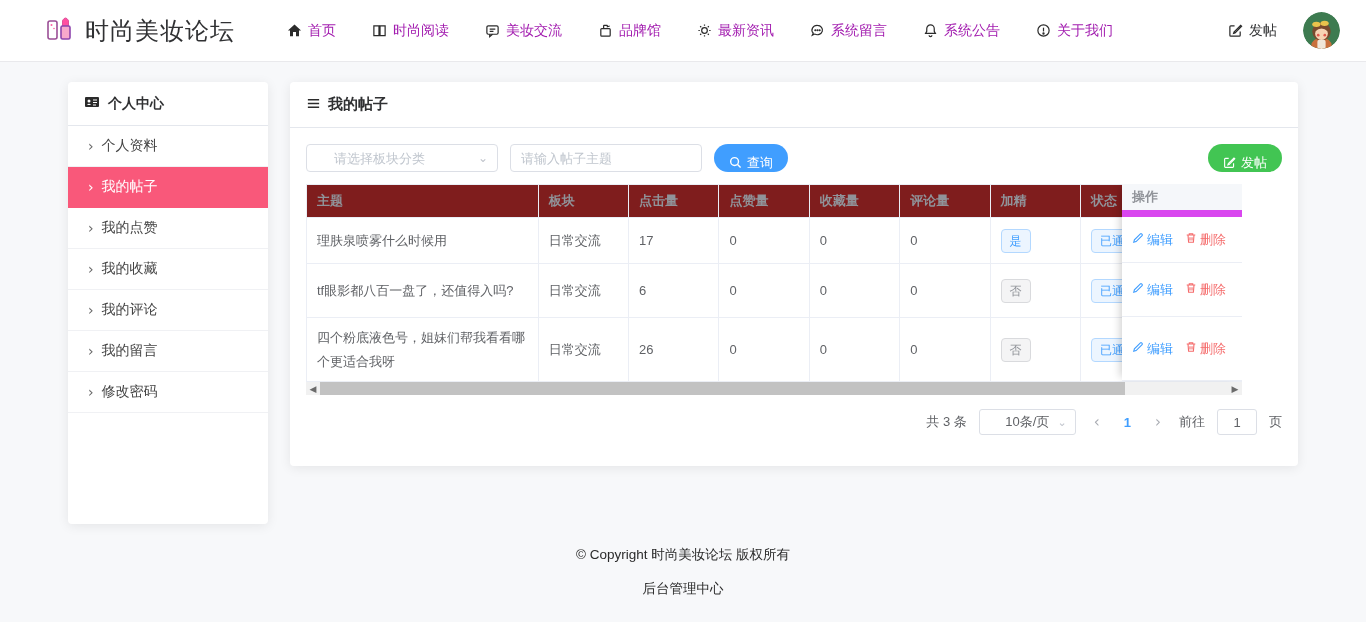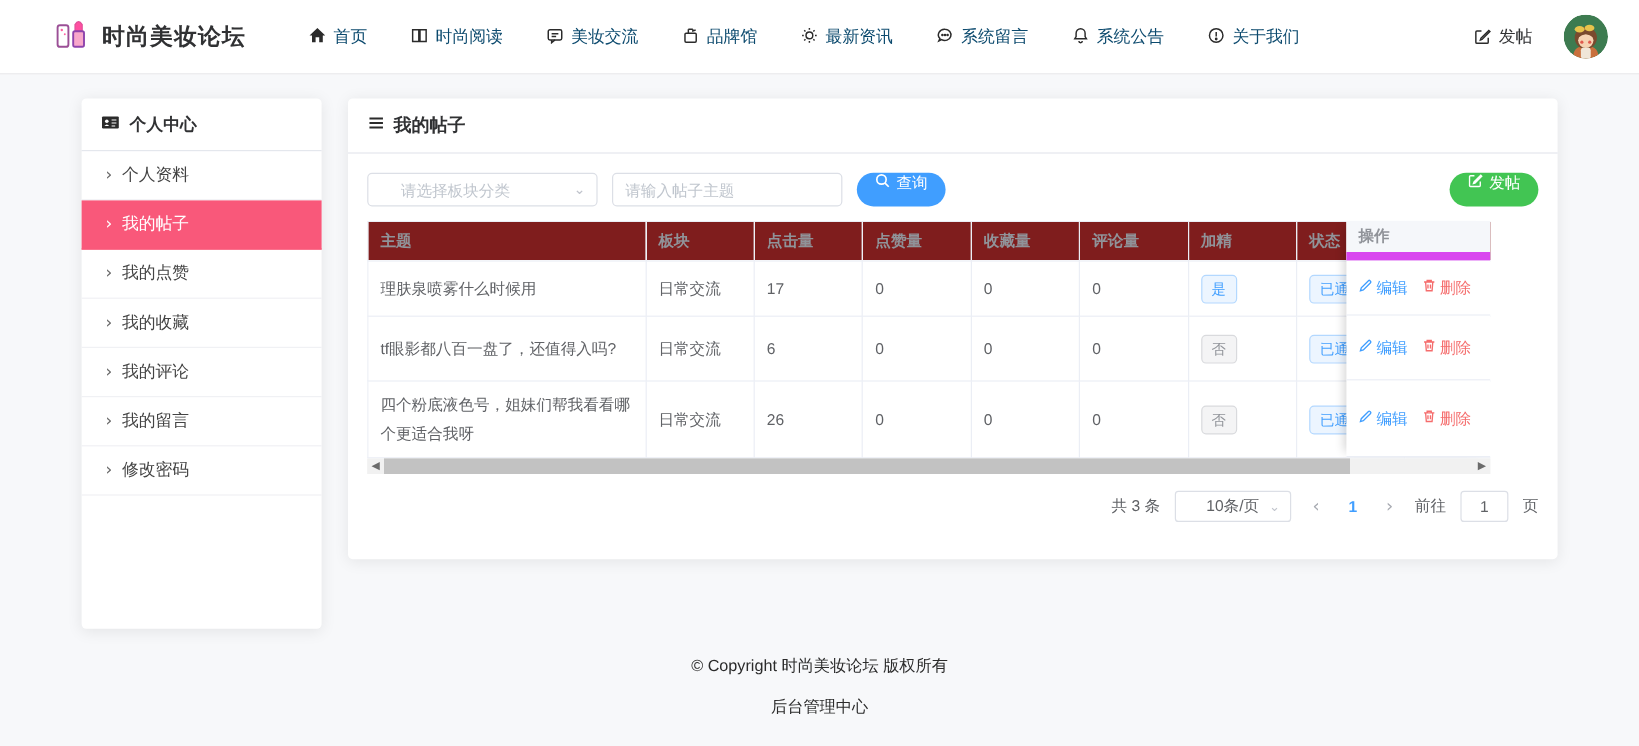--- a/index.html
+++ b/index.html
@@ -7,23 +7,23 @@
   body {
     font-family: "Liberation Sans","DejaVu Sans",sans-serif;
     background:#f7f8fa; color:#303133; font-size:14px; overflow:hidden;
   }
   
   .navbar {
     height:62px; background:#fff; border-bottom:1px solid #e9e9ec;
     display:flex; align-items:center; padding:0 26px 0 45px;
   }
   .brand { display:flex; align-items:center; gap:10px; }
-  .brand-title { font-size:19px; font-weight:bold; letter-spacing:1px; }
+  .brand-title { font-size:24px; font-weight:normal; letter-spacing:1px; }
   .nav-menu { display:flex; align-items:center; margin-left:52px; gap:36px; }
-  .nav-item { display:flex; gap:6px; font-size:14px; color:#0c4a6e; cursor:pointer; white-space:nowrap; }
+  .nav-item { display:flex; align-items:center; gap:6px; font-size:14px; color:#a21caf; cursor:pointer; white-space:nowrap; }
   .nav-item svg, .nav-right svg { display:block; }
   .nav-right { margin-left:auto; display:flex; align-items:center; gap:26px; }
   .post-link { display:flex; align-items:center; gap:6px; cursor:pointer; }
   .avatar { width:37px; height:37px; border-radius:50%; overflow:hidden; cursor:pointer; }
   
   .page-body { display:flex; gap:22px; padding:20px 68px 0 68px; align-items:flex-start; }
   .card { background:#fff; border-radius:4px; box-shadow:0 2px 12px rgba(0,0,0,.08); }
   
   .sidebar { width:200px; min-height:442px; }
   .sidebar-head {
@@ -46,21 +46,21 @@
   .filters { display:flex; align-items:center; gap:12px; padding:16px 16px 12px 16px; }
   .fake-select, .text-input {
     width:192px; height:28px; border:1px solid #dcdfe6; border-radius:4px;
     font-size:13px; padding:0 10px; color:#606266; background:#fff; outline:none;
     font-family:"Liberation Sans","DejaVu Sans",sans-serif;
   }
   .fake-select { position:relative;padding-left:27px; }
   .fake-select input { border:none; width:100%; height:100%; outline:none; font-size:13px; background:transparent; }
   .fake-select .sel-arrow { position:absolute; right:9px; top:6px; color:#c0c4cc; font-size:12px; }
   input::placeholder { color:#c0c6ce; }
-  .btn { display:inline-flex; align-items:flex-start; gap:5px; border:none; cursor:pointer;
+  .btn { display:inline-flex; align-items:flex-end; gap:5px; border:none; cursor:pointer;
          height:28px; padding:0 15px; border-radius:14px; color:#fff; font-size:13px;
          font-family:"Liberation Sans","DejaVu Sans",sans-serif; }
   .btn-primary { background:#409eff; }
   .btn-success { background:#42c553; margin-left:auto; }
   
   .table-wrap { position:relative; margin:0 16px; width:936px; overflow:hidden; }
   table { border-collapse:collapse; table-layout:fixed; width:1035px; }
   th, td { border:1px solid #ebeef5; font-size:13px; padding:6px 10px; text-align:left; vertical-align:middle; }
   th { background:#7f1d1d; color:#909399; font-weight:600; height:33px; white-space:nowrap; overflow:hidden; }
   td { color:#606266; line-height:1.8;margin-left:11px; }

